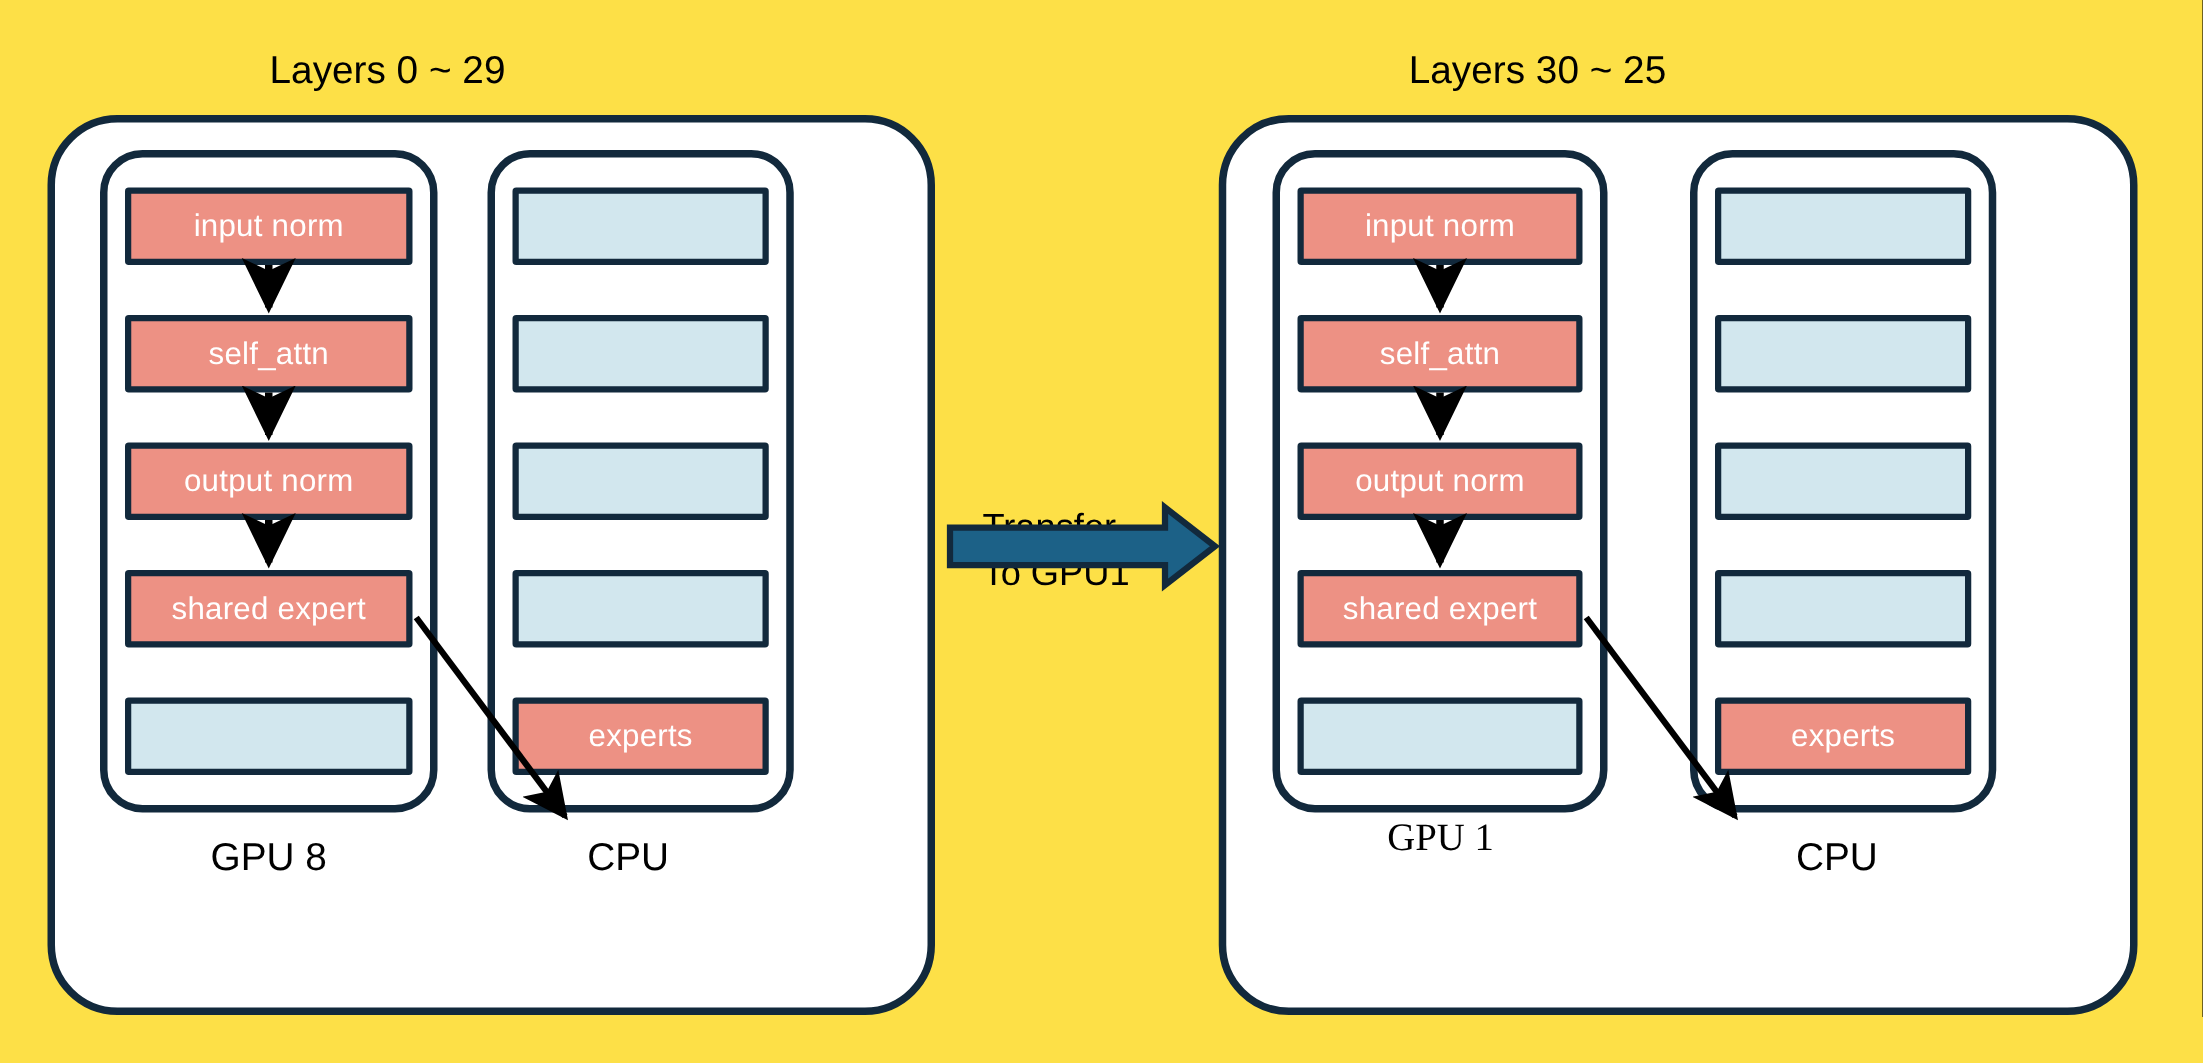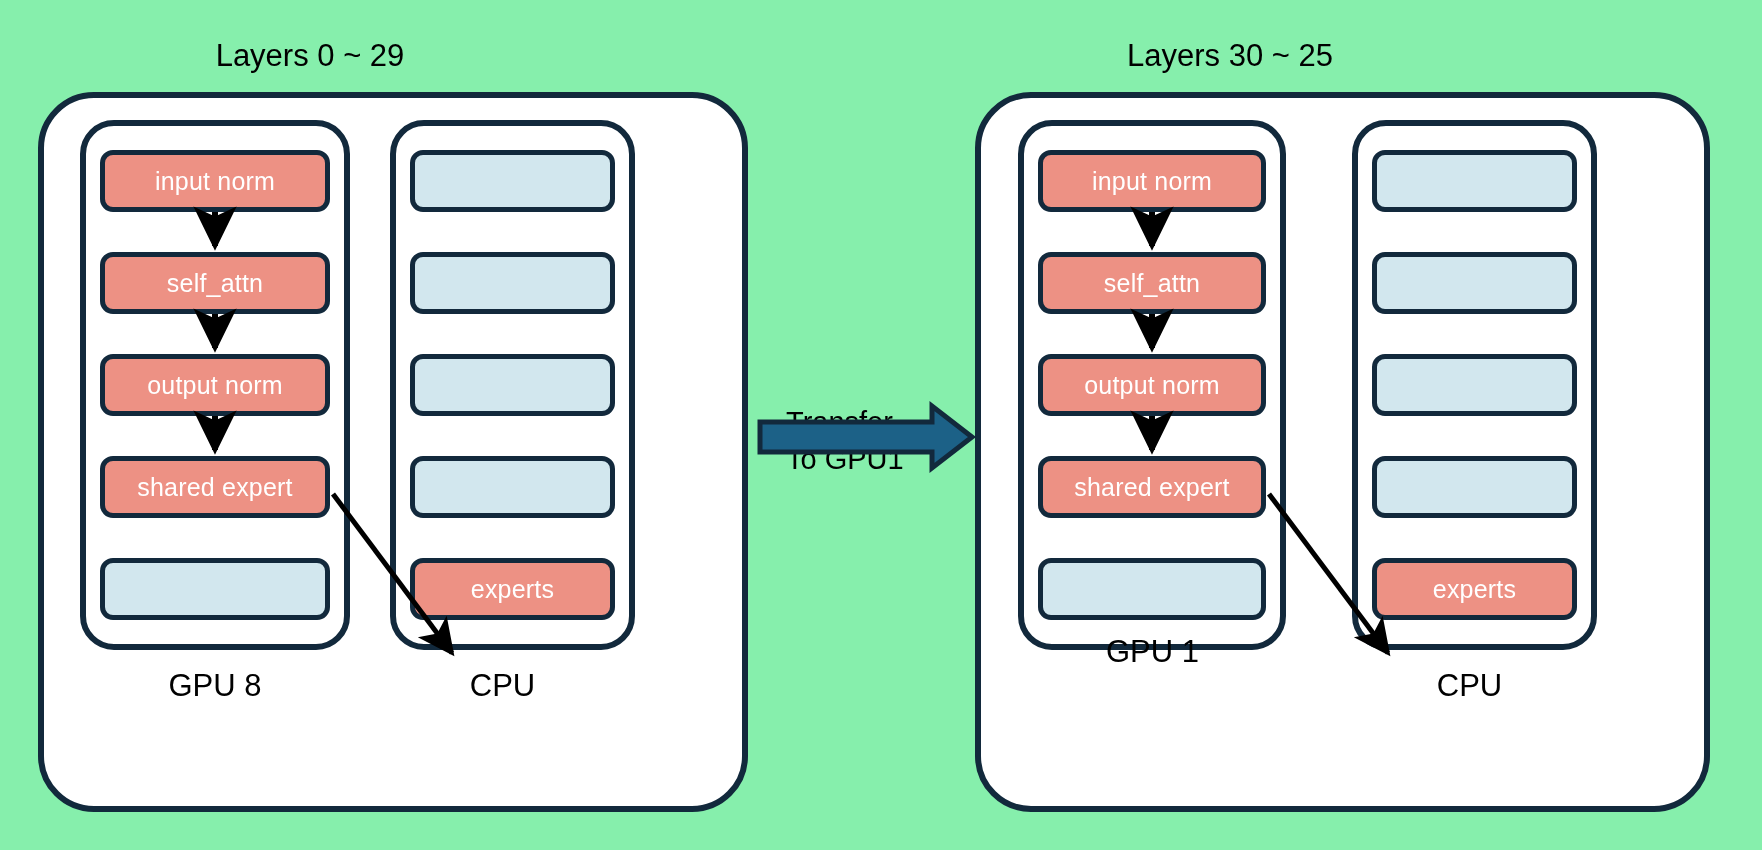--- a/index.html
+++ b/index.html
@@ -4,21 +4,21 @@
 <style>
   html, body {
     margin: 0;
     padding: 0;
     background: #000;
   }
   #canvas {
     position: relative;
     width: 1762px;
     height: 850px;
-    background: #86efac;
+    background: #fde047;
     font-family: "Liberation Sans", sans-serif;
     overflow: hidden;
   }
 
   
   .panel-title {
     position: absolute;
     font-size: 31px;
     color: #000000;
     text-align: center;
@@ -42,21 +42,21 @@
     border-radius: 34px;
     background: #ffffff;
     box-sizing: border-box;
   }
 
   
   .unit {
     position: absolute;
     box-sizing: border-box;
     border: 5px solid #12293C;
-    border-radius: 13px;
+    border-radius: 3px;
     display: flex;
     align-items: center;
     justify-content: center;
     font-size: 25px;
     color: #ffffff;
     white-space: nowrap;
     letter-spacing: 0.2px;
   }
   .unit.salmon { background: #ED9184; }
   .unit.blue   { background: #D2E7EE; }
@@ -130,21 +130,21 @@
   <div class="unit blue" style="left:1038px; top:558px; width:228px; height:62px;"></div>
 
   <div class="column" style="left:1352px; top:120px; width:245px; height:530px;"></div>
 
   <div class="unit blue" style="left:1372px; top:150px; width:205px; height:62px;"></div>
   <div class="unit blue" style="left:1372px; top:252px; width:205px; height:62px;"></div>
   <div class="unit blue" style="left:1372px; top:354px; width:205px; height:62px;"></div>
   <div class="unit blue" style="left:1372px; top:456px; width:205px; height:62px;"></div>
   <div class="unit salmon" style="left:1372px; top:558px; width:205px; height:62px;">experts</div>
 
-  <div class="device-label" style="left:1035px; top:634px; width:235px;">GPU 1</div>
+  <div class="device-label" style="left:1035px; top:652px; width:235px;font-family:Liberation Serif, serif;">GPU 1</div>
   <div class="device-label" style="left:1362px; top:668px; width:215px;">CPU</div>
 
   <div class="transfer-label" style="left:786px; top:404px;">
     <div>Transfer</div>
     <div>To GPU1</div>
   </div>
 
   <svg id="arrows" viewBox="0 0 1762 850">
     <defs>
       <marker id="ah" markerWidth="8" markerHeight="8" refX="6.6" refY="4" orient="auto" markerUnits="strokeWidth">

